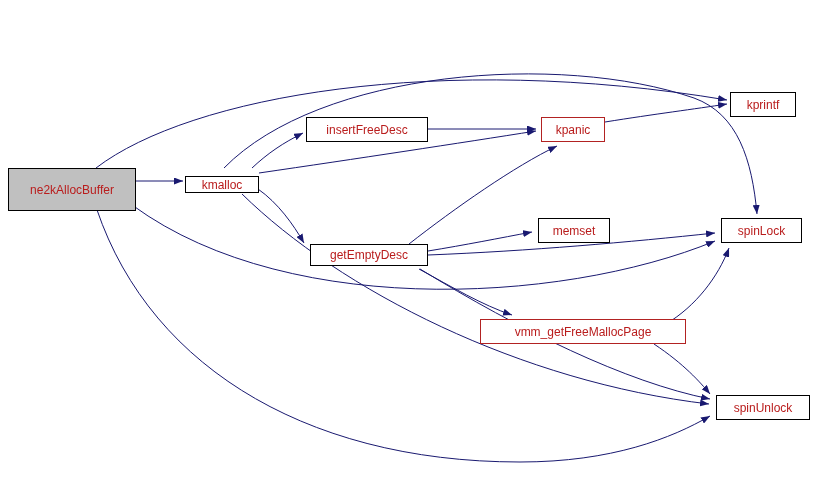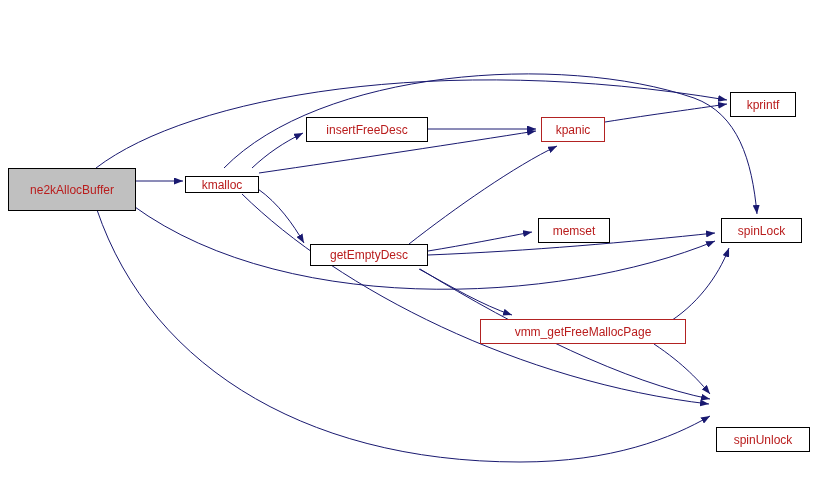--- a/index.html
+++ b/index.html
@@ -76,15 +76,15 @@
   <div class="node-layer" id="node-layer">
       <div class="graph-node" style="left: 8px; top: 168px; width: 128px; height: 43px; background: rgb(192, 192, 192); border-color: rgb(0, 0, 0);">ne2kAllocBuffer</div>
       <div class="graph-node" style="left: 185px; top: 168px; width: 74px; height: 17px; background: rgb(255, 255, 255); border-color: rgb(0, 0, 0); margin-top: 8px;">kmalloc</div>
       <div class="graph-node" style="left: 306px; top: 117px; width: 122px; height: 25px; background: rgb(255, 255, 255); border-color: rgb(0, 0, 0);">insertFreeDesc</div>
       <div class="graph-node" style="left: 541px; top: 117px; width: 64px; height: 25px; background: rgb(255, 255, 255); border-color: rgb(178, 34, 34);">kpanic</div>
       <div class="graph-node" style="left: 730px; top: 92px; width: 66px; height: 25px; background: rgb(255, 255, 255); border-color: rgb(0, 0, 0);">kprintf</div>
       <div class="graph-node" style="left: 721px; top: 218px; width: 81px; height: 25px; background: rgb(255, 255, 255); border-color: rgb(0, 0, 0);">spinLock</div>
       <div class="graph-node" style="left: 538px; top: 218px; width: 72px; height: 25px; background: rgb(255, 255, 255); border-color: rgb(0, 0, 0);">memset</div>
       <div class="graph-node" style="left: 310px; top: 244px; width: 118px; height: 22px; background: rgb(255, 255, 255); border-color: rgb(0, 0, 0);">getEmptyDesc</div>
       <div class="graph-node" style="left: 480px; top: 319px; width: 206px; height: 25px; background: rgb(255, 255, 255); border-color: rgb(178, 34, 34);">vmm_getFreeMallocPage</div>
-      <div class="graph-node" style="left: 716px; top: 395px; width: 94px; height: 25px; background: rgb(255, 255, 255); border-color: rgb(0, 0, 0); margin-top: 32px;">spinUnlock</div>
+      <div class="graph-node" style="left: 716px; top: 395px; width: 94px; height: 25px; background: rgb(255, 255, 255); border-color: rgb(0, 0, 0);">spinUnlock</div>
     </div>
 </div>
 
 </body></html>

